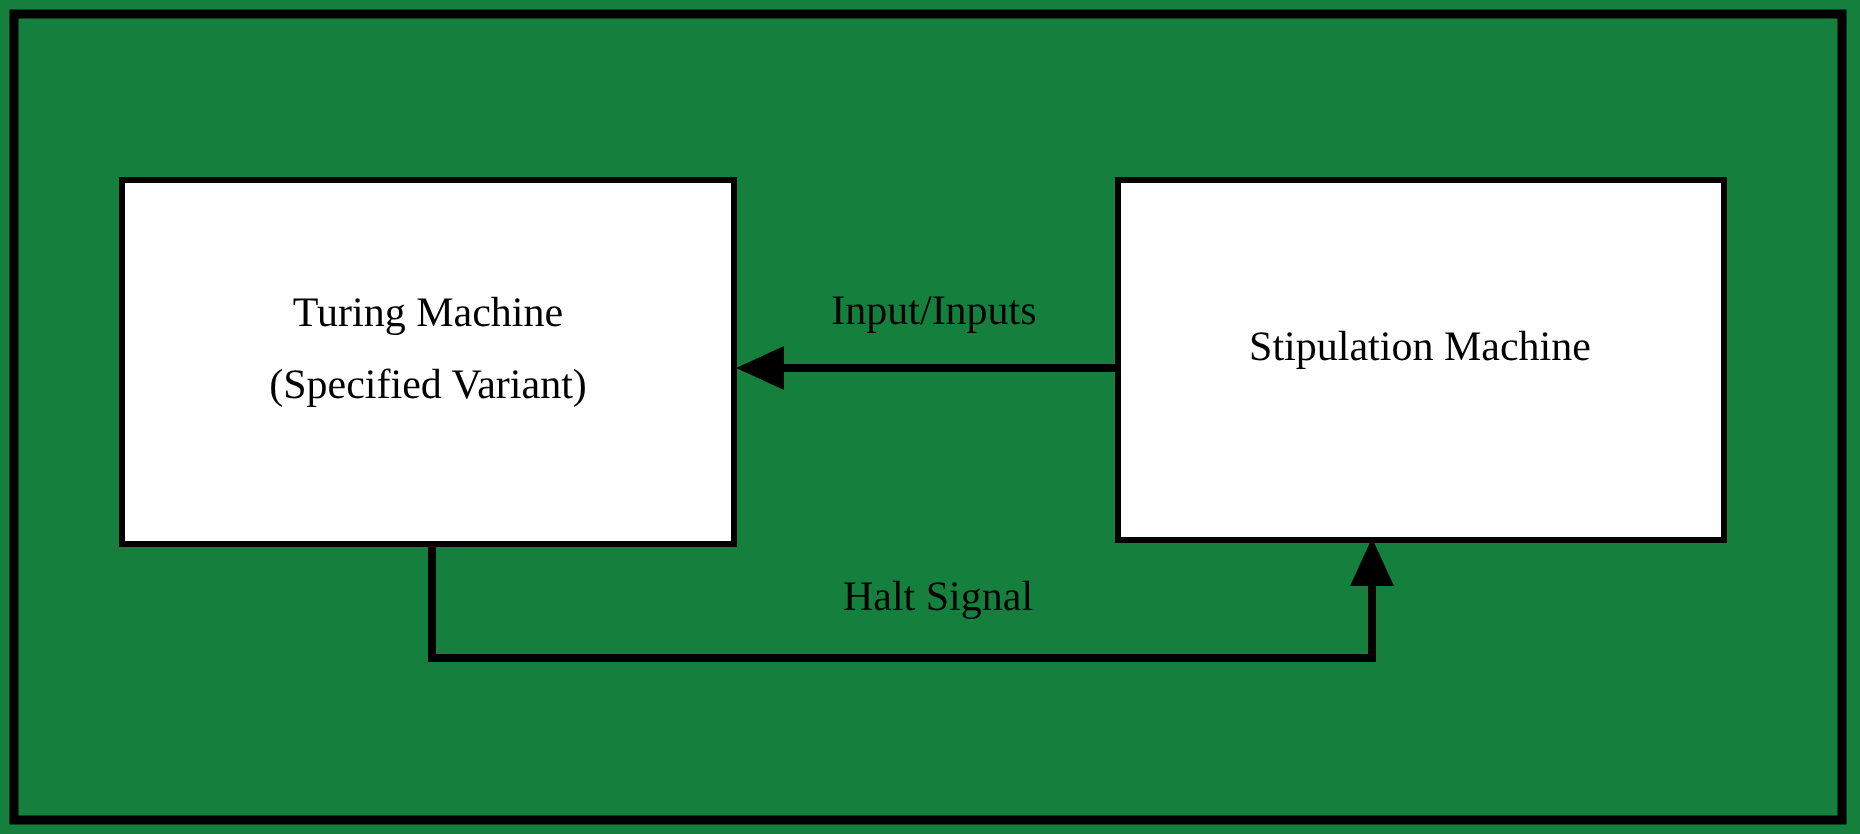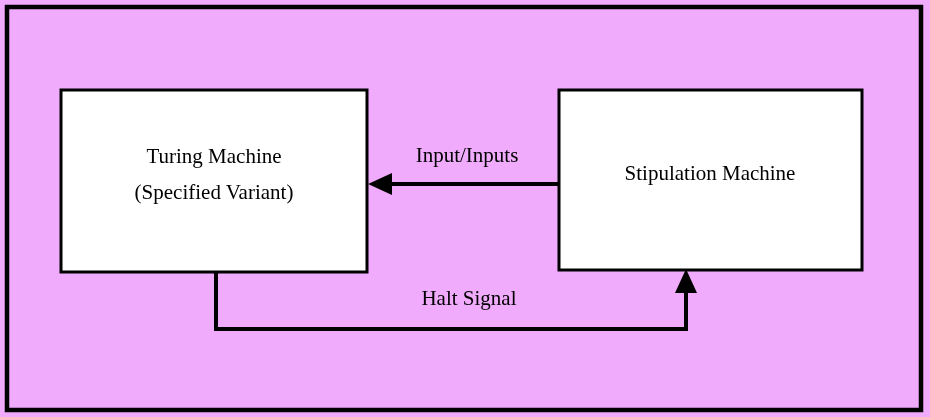--- a/index.html
+++ b/index.html
@@ -7,21 +7,21 @@
     padding: 0;
     background: #ffffff;
   }
   body {
     font-family: "Liberation Serif", "DejaVu Serif", serif;
   }
   #diagram-root {
     position: relative;
     width: 930px;
     height: 417px;
-    background: #f0abfc;
+    background: #15803d;
     overflow: hidden;
   }
   #diagram-svg {
     display: block;
     width: 930px;
     height: 417px;
   }
   .node-label {
     font-family: "Liberation Serif", "DejaVu Serif", serif;
     font-size: 21px;

